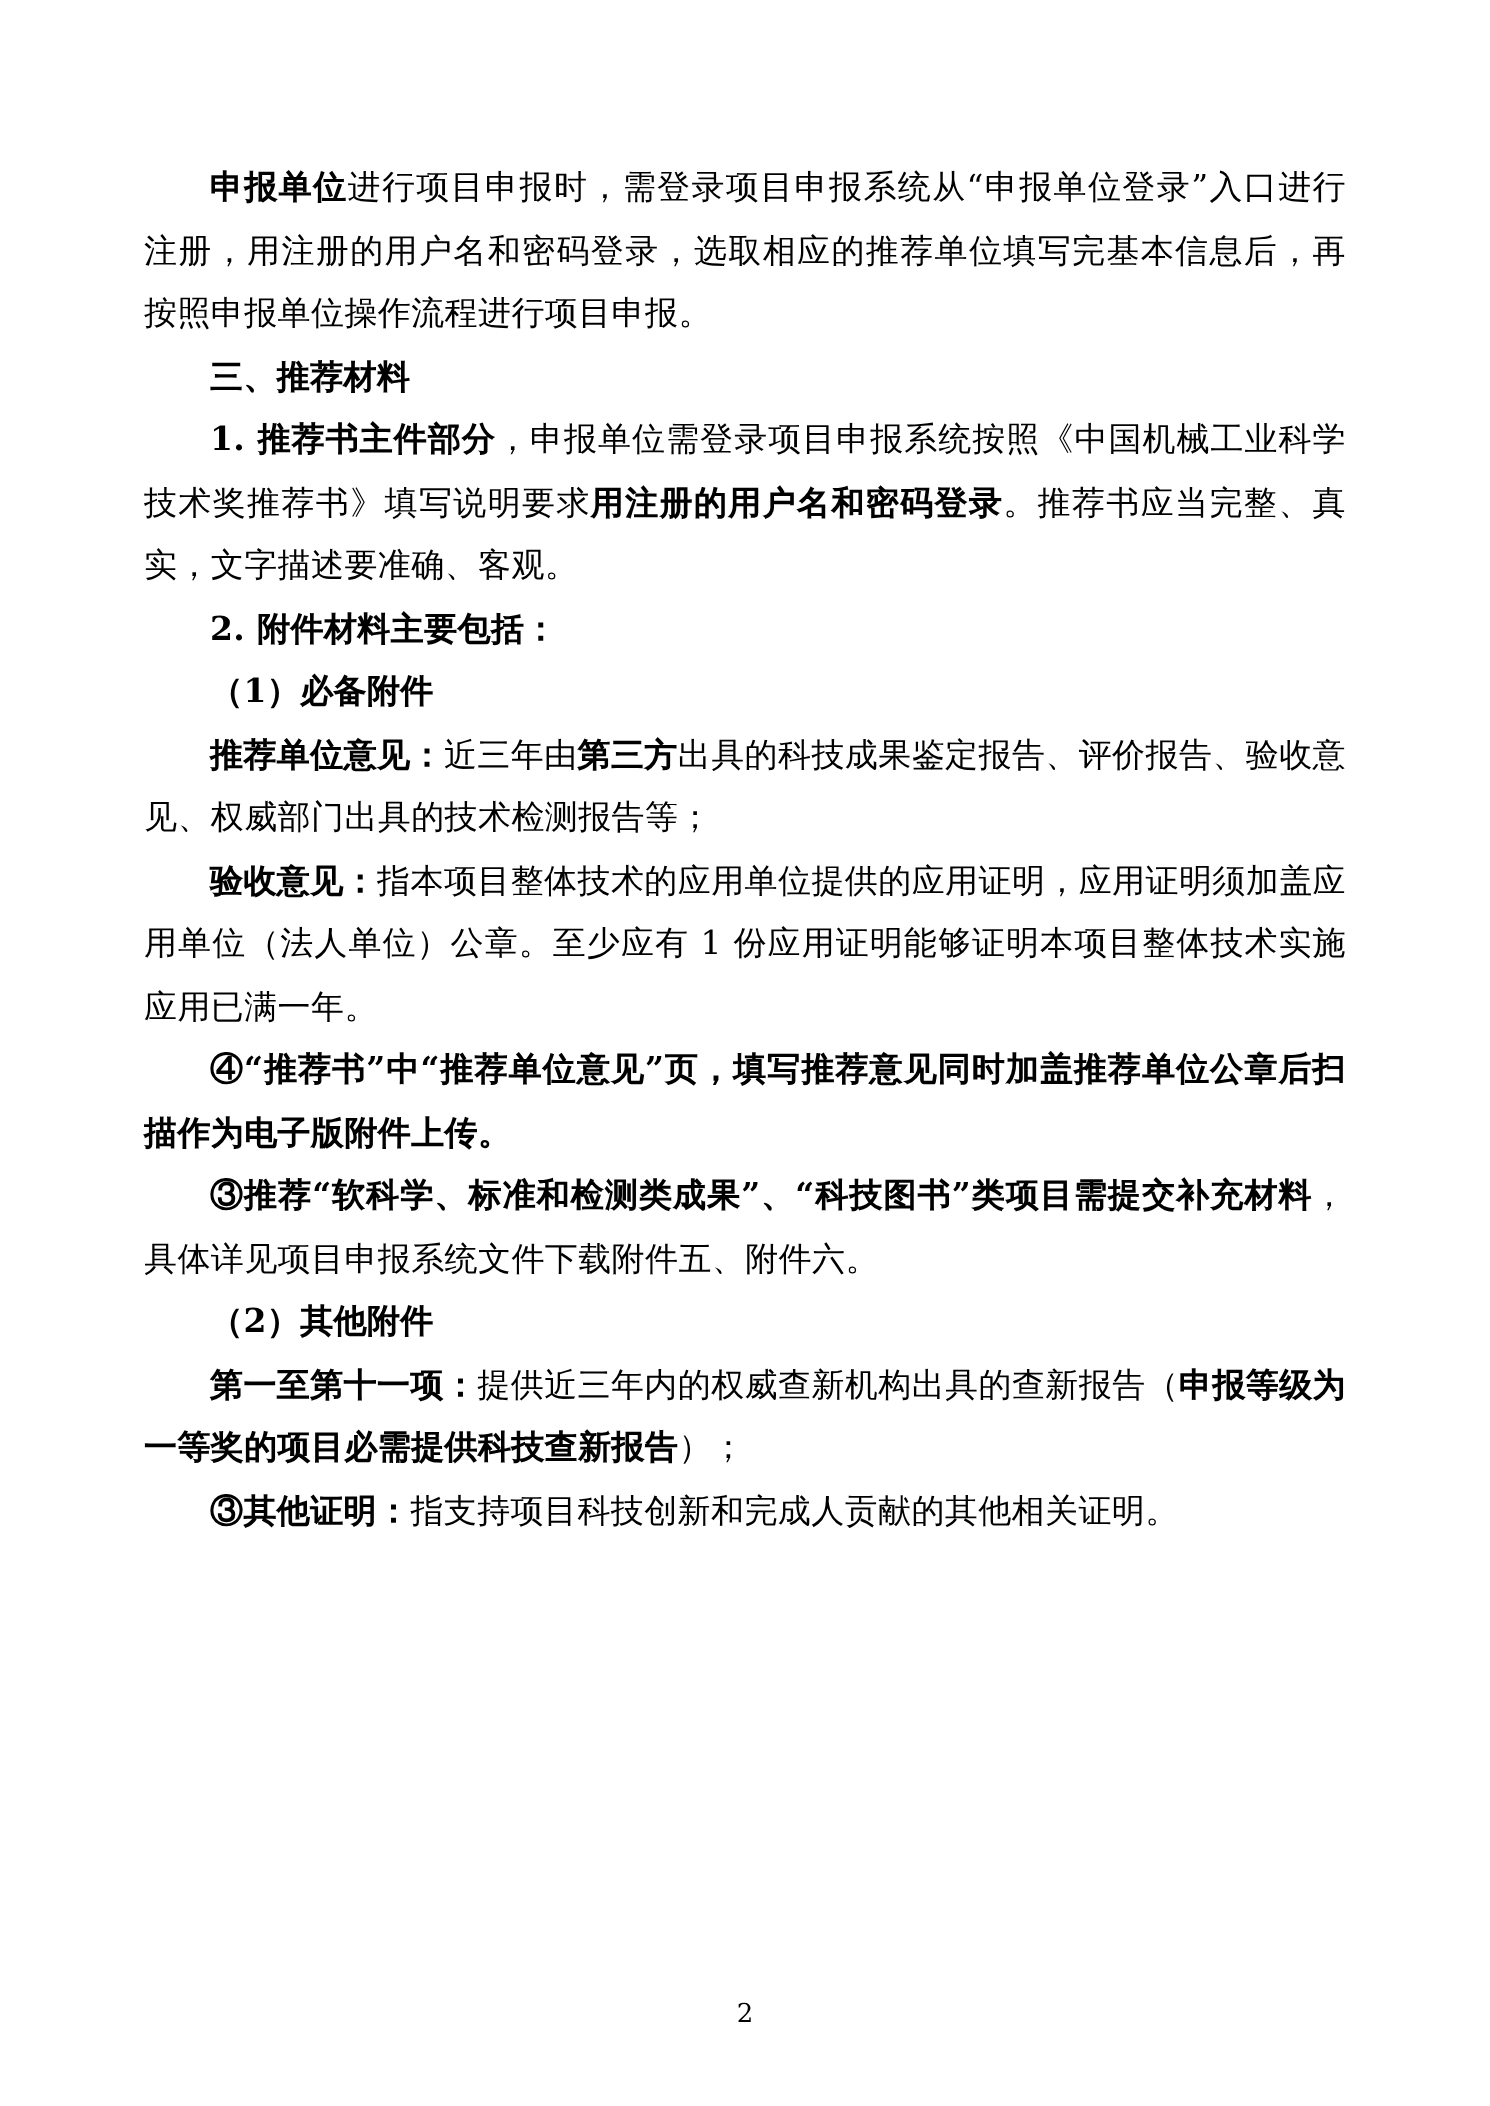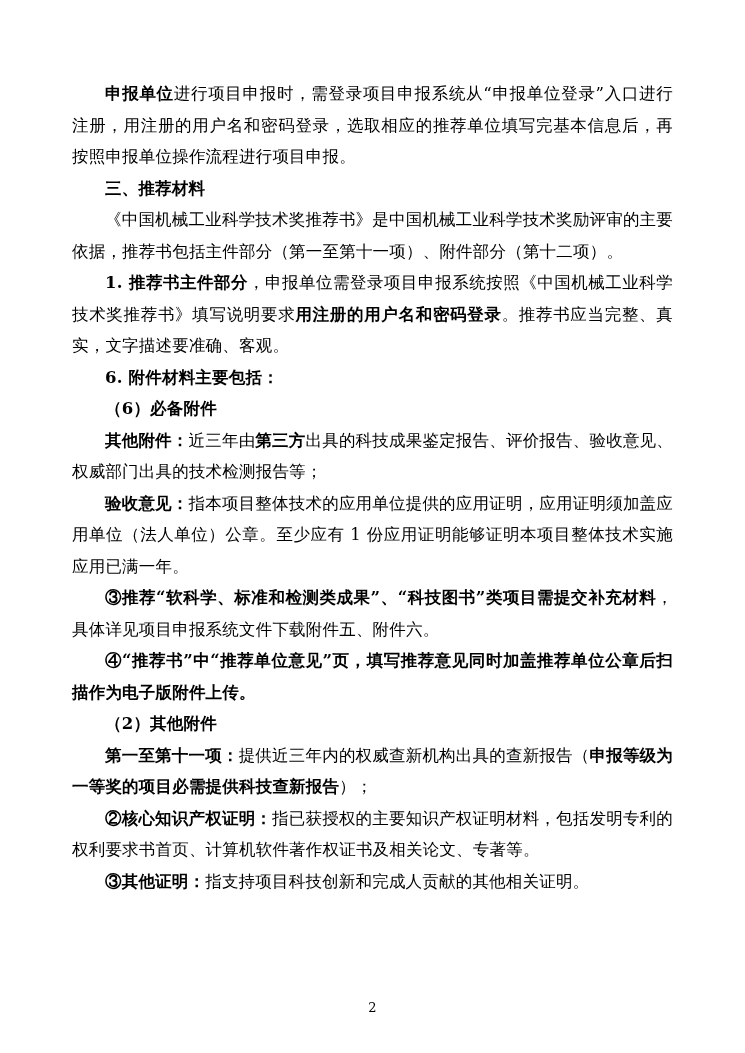--- a/index.html
+++ b/index.html
@@ -51,27 +51,25 @@
     color: #000;
   }
 </style>
 </head>
 <body>
 
 <div class="page">
   <div class="doc-body" id="doc-body">
       <p class="para"><span class="b">申报单位</span><span>进行项目申报时，需登录项目申报系统从“申报单位登录”入口进行注册，用注册的用户名和密码登录，选取相应的推荐单位填写完基本信息后，再按照申报单位操作流程进行项目申报。</span></p>
       <p class="heading"><span class="b">三、推荐材料</span></p>
-      <p class="para"><span>《中国机械工业科学技术奖推荐书》是中国机械工业科学技术奖励评审的主要依据，推荐书包括主件部分（第一至第十一项）、附件部分（第十二项）。</span></p>
       <p class="para"><span class="b">1. 推荐书主件部分</span><span>，申报单位需登录项目申报系统按照《中国机械工业科学技术奖推荐书》填写说明要求</span><span class="b">用注册的用户名和密码登录</span><span>。推荐书应当完整、真实，文字描述要准确、客观。</span></p>
-      <p class="para"><span class="b">6. 附件材料主要包括：</span></p>
-      <p class="para"><span class="b">（6）必备附件</span></p>
-      <p class="para"><span class="b">其他附件：</span><span>近三年由</span><span class="b">第三方</span><span>出具的科技成果鉴定报告、评价报告、验收意见、权威部门出具的技术检测报告等；</span></p>
+      <p class="para"><span class="b">2. 附件材料主要包括：</span></p>
+      <p class="para"><span class="b">（1）必备附件</span></p>
+      <p class="para"><span class="b">推荐单位意见：</span><span>近三年由</span><span class="b">第三方</span><span>出具的科技成果鉴定报告、评价报告、验收意见、权威部门出具的技术检测报告等；</span></p>
       <p class="para"><span class="b">验收意见：</span><span>指本项目整体技术的应用单位提供的应用证明，应用证明须加盖应用单位（法人单位）公章。至少应有 1 份应用证明能够证明本项目整体技术实施应用已满一年。</span></p>
+      <p class="para"><span class="b">④“推荐书”中“推荐单位意见”页，填写推荐意见同时加盖推荐单位公章后扫描作为电子版附件上传。</span></p>
       <p class="para"><span class="b">③推荐“软科学、标准和检测类成果”、“科技图书”类项目需提交补充材料</span><span>，具体详见项目申报系统文件下载附件五、附件六。</span></p>
-      <p class="para"><span class="b">④“推荐书”中“推荐单位意见”页，填写推荐意见同时加盖推荐单位公章后扫描作为电子版附件上传。</span></p>
       <p class="para"><span class="b">（2）其他附件</span></p>
       <p class="para"><span class="b">第一至第十一项：</span><span>提供近三年内的权威查新机构出具的查新报告（</span><span class="b">申报等级为一等奖的项目必需提供科技查新报告</span><span>）；</span></p>
-      <p class="para"><span class="b">②核心知识产权证明：</span><span>指已获授权的主要知识产权证明材料，包括发明专利的权利要求书首页、计算机软件著作权证书及相关论文、专著等。</span></p>
       <p class="para"><span class="b">③其他证明：</span><span>指支持项目科技创新和完成人贡献的其他相关证明。</span></p>
     </div>
   <div class="page-number">2</div>
 </div>
 
 </body></html>

